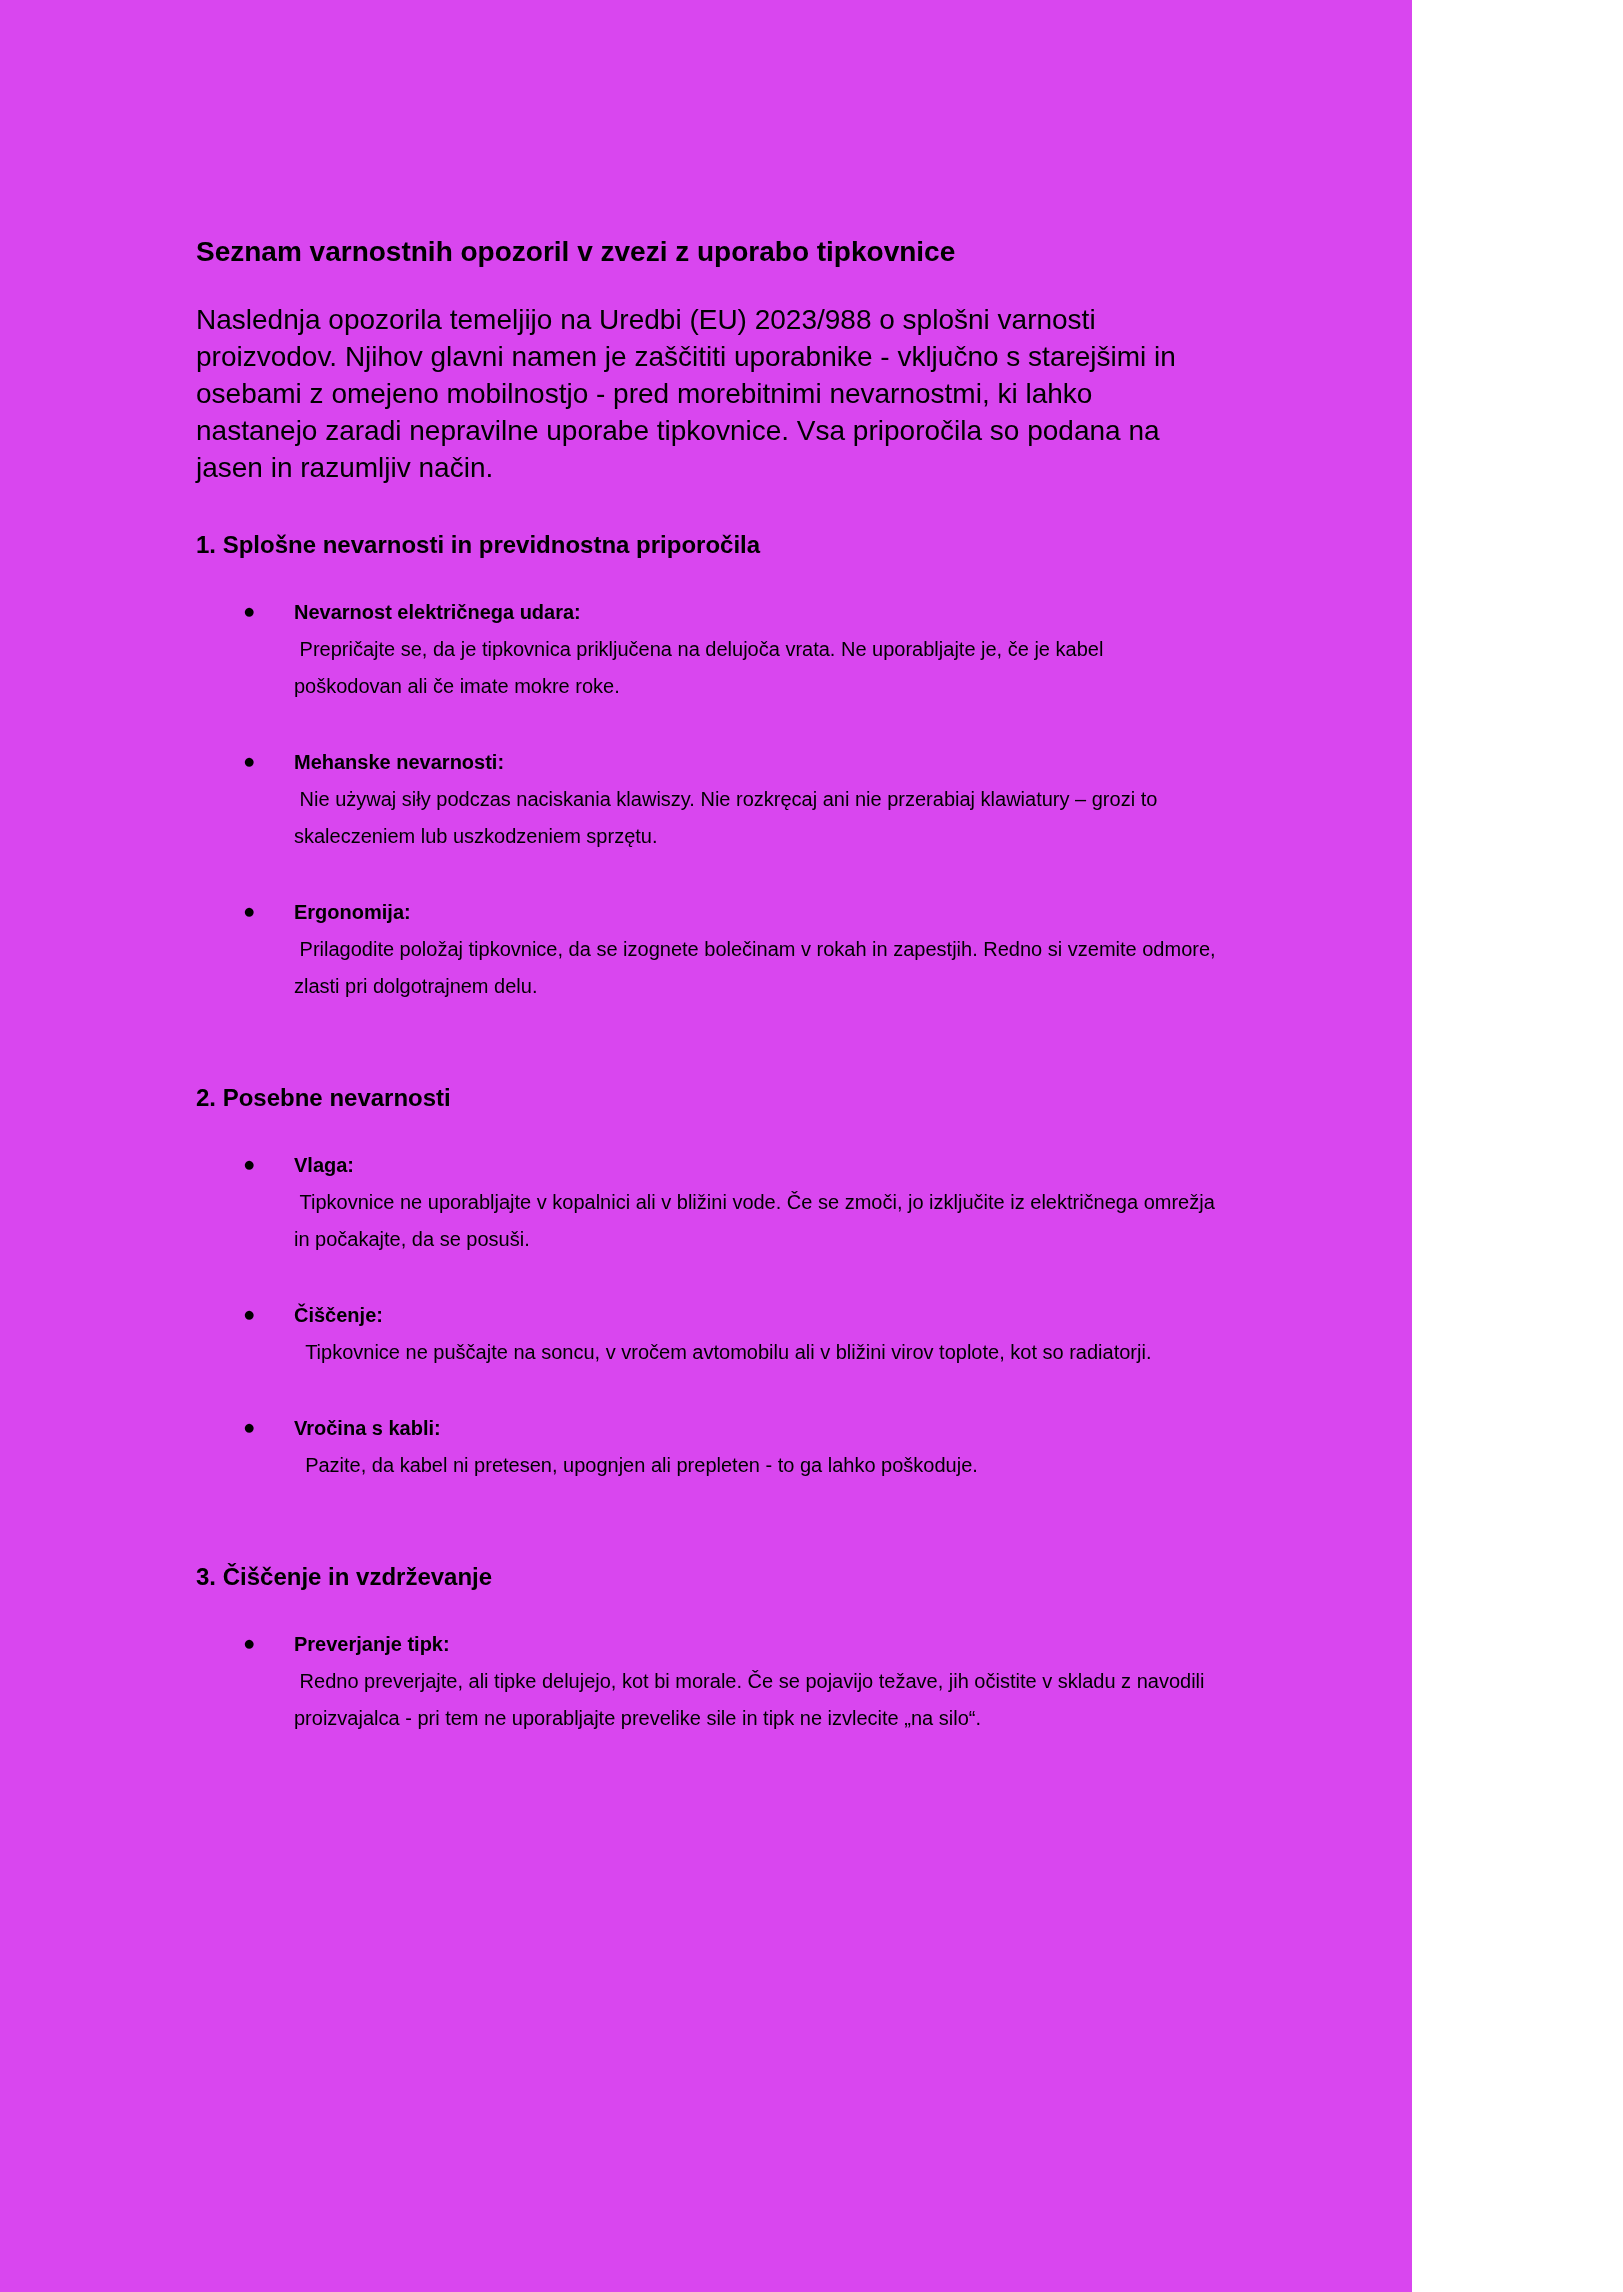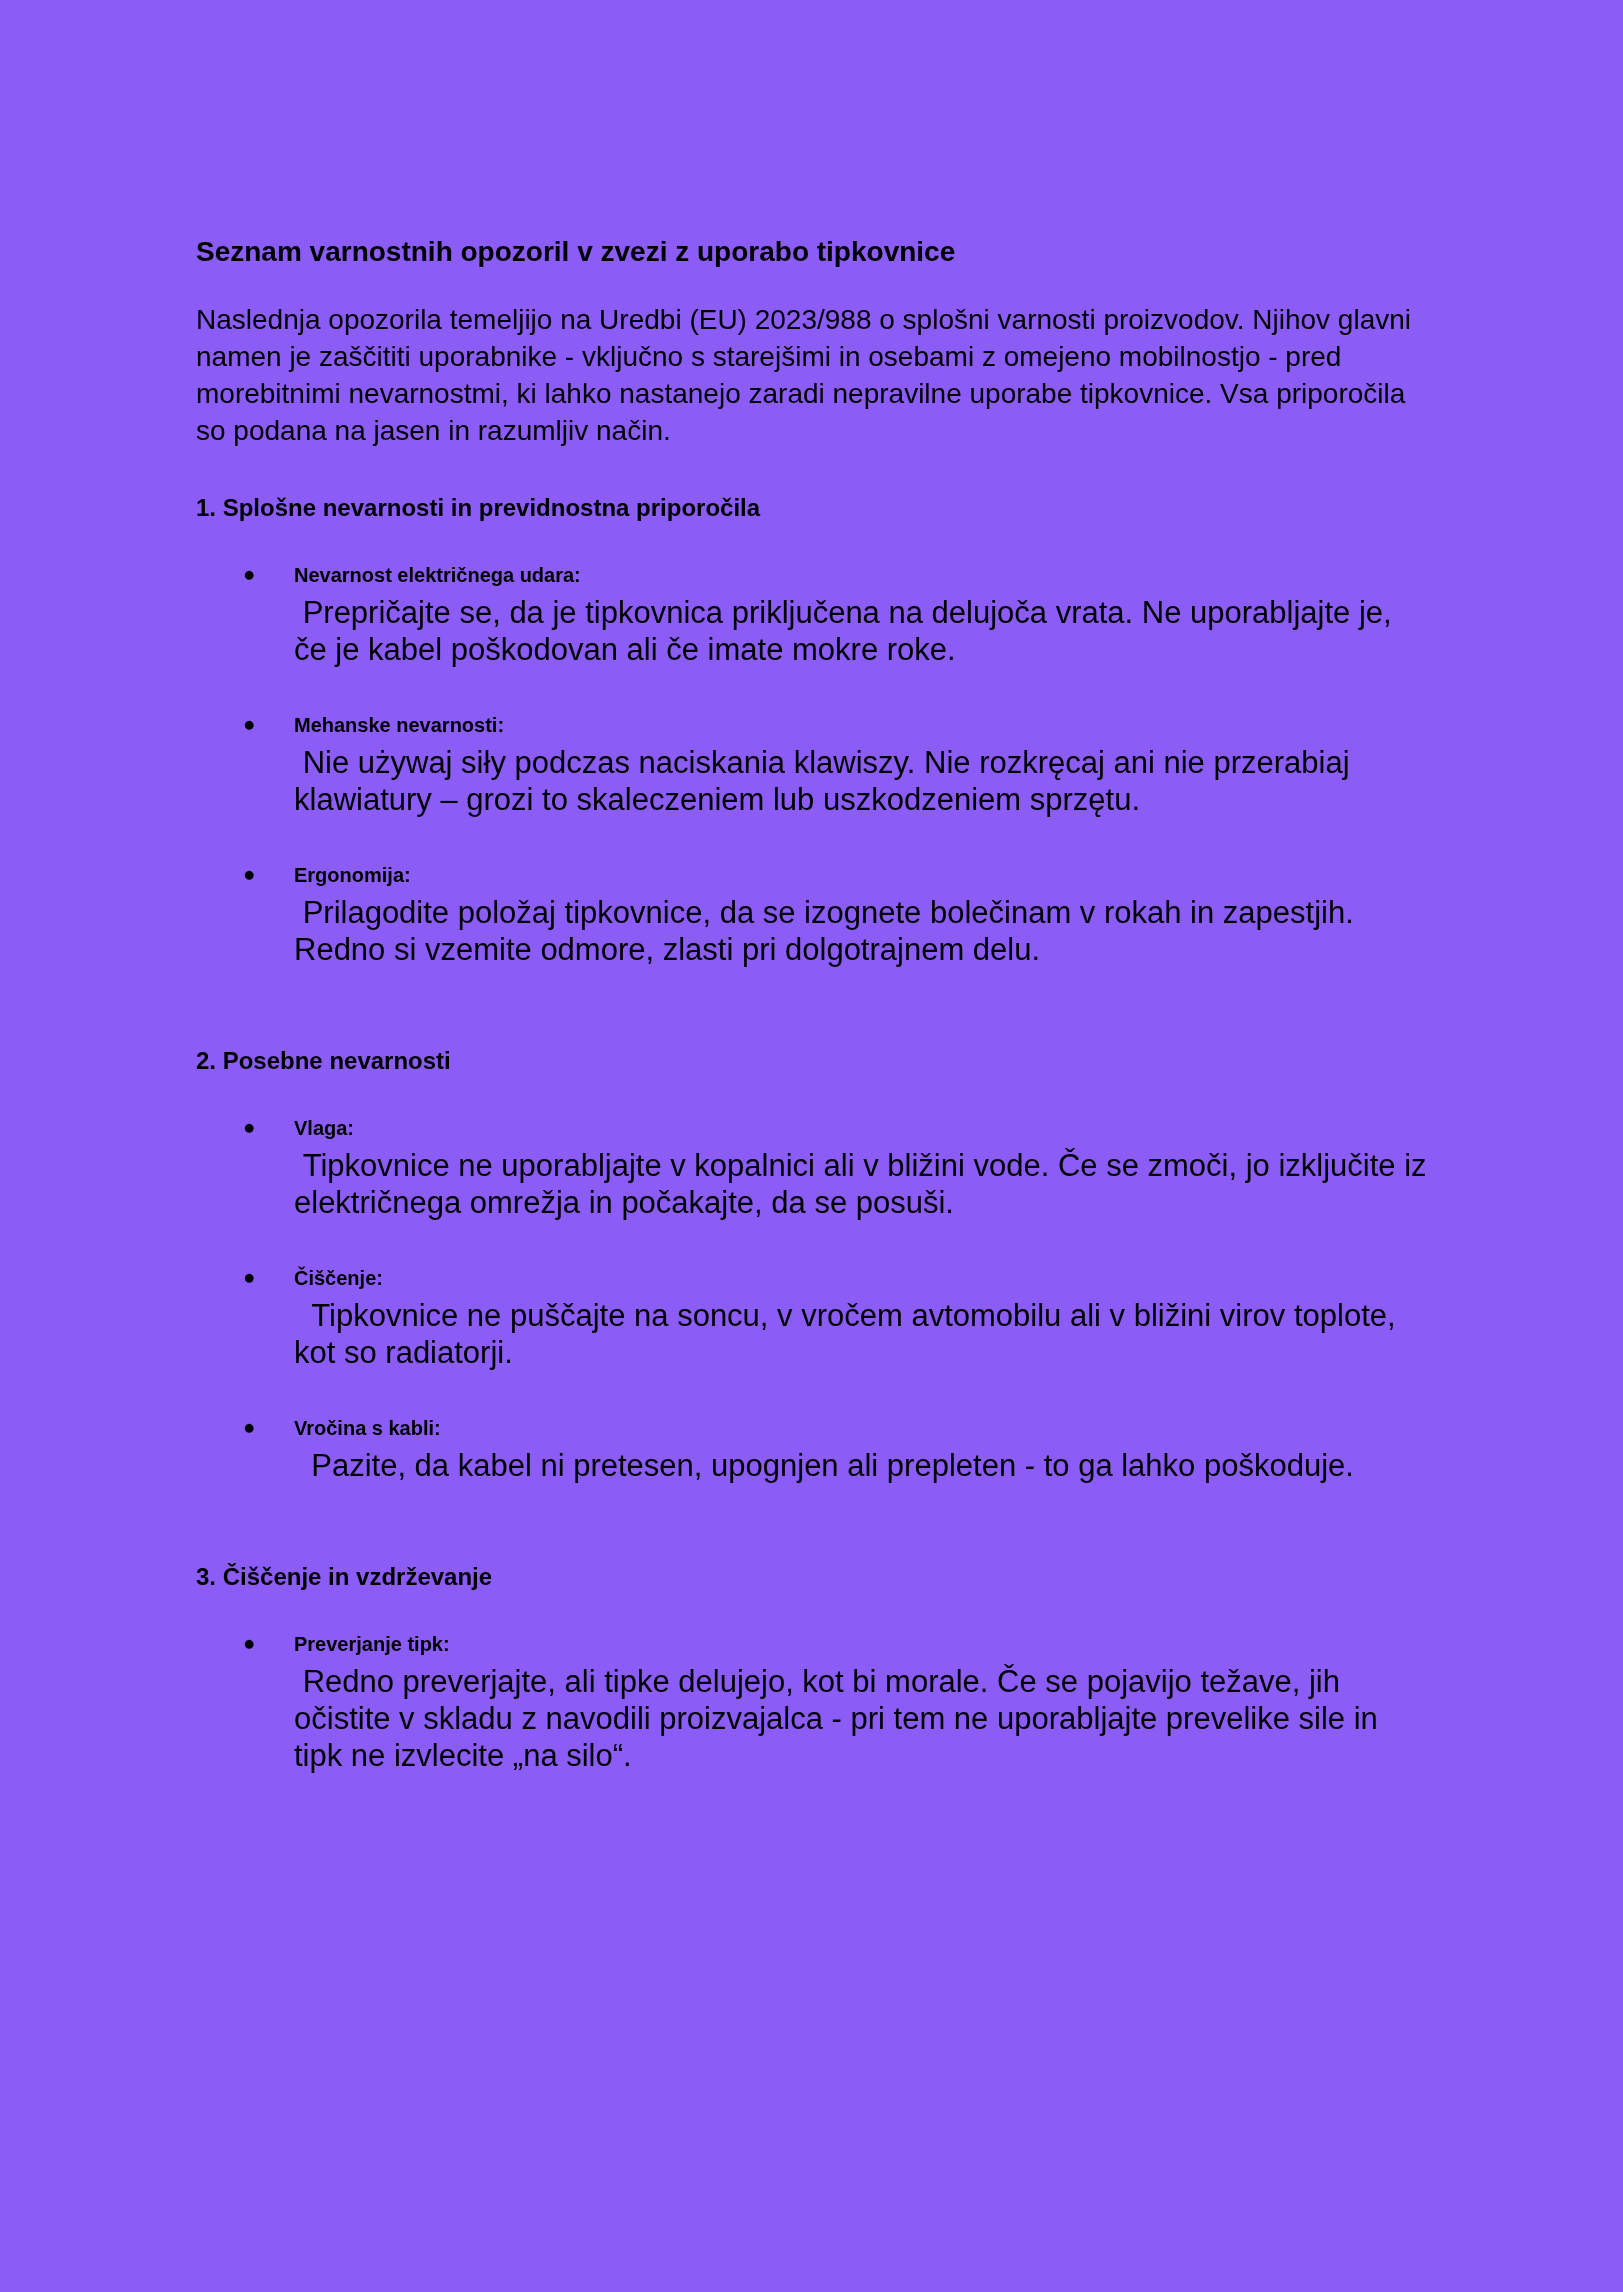--- a/index.html
+++ b/index.html
@@ -8,25 +8,25 @@
     background: #ffffff;
   }
   body {
     width: 1623px;
     height: 2293px;
     font-family: "Liberation Sans", "DejaVu Sans", sans-serif;
     color: #000000;
     box-sizing: border-box;
   }
   .page {
-    width: 1623px;
+    width: 1412px;
     height: 2293px;
     box-sizing: border-box;
     padding: 233px 196px 0 196px;
-    background: #8b5cf6;
+    background: #d946ef;
     overflow: hidden;
   }
   .doc-title {
     font-size: 28px;
     line-height: 37px;
     font-weight: bold;
     margin: 0 0 31px 0;
   }
   .intro {
     font-size: 28px;
@@ -64,21 +64,21 @@
     color: #000000;
   }
   .item-label {
     display: block;
     font-weight: bold;
     font-size: 20px;
     line-height: 37px;
   }
   .item-text {
     display: block;
-    font-size: 31px;
+    font-size: 20px;
     line-height: 37px;
     white-space: pre-wrap;
   }
 </style>
 </head>
 <body>
 
 <div class="page">
 
   <h1 class="doc-title">Seznam varnostnih opozoril v zvezi z uporabo tipkovnice</h1>

